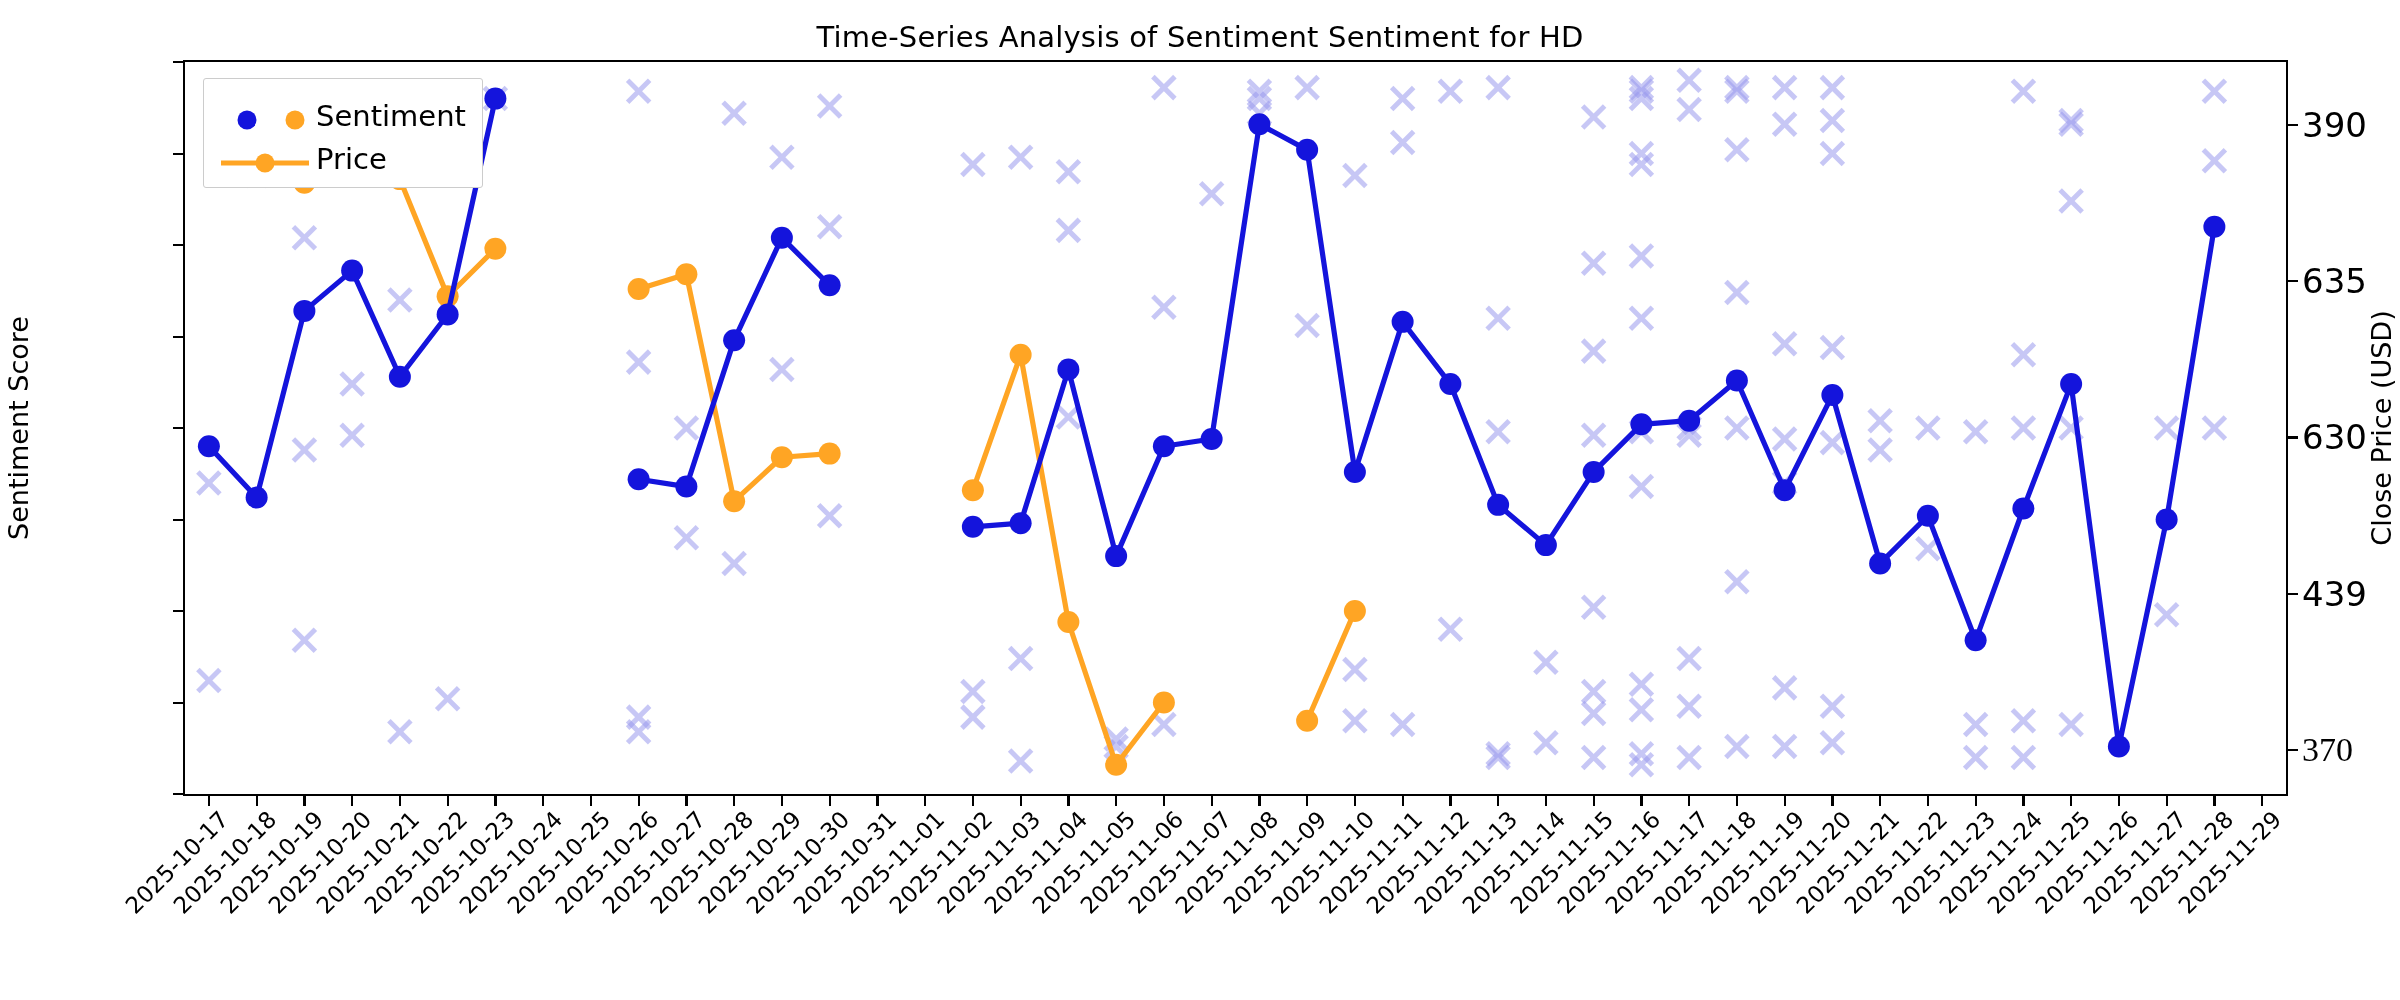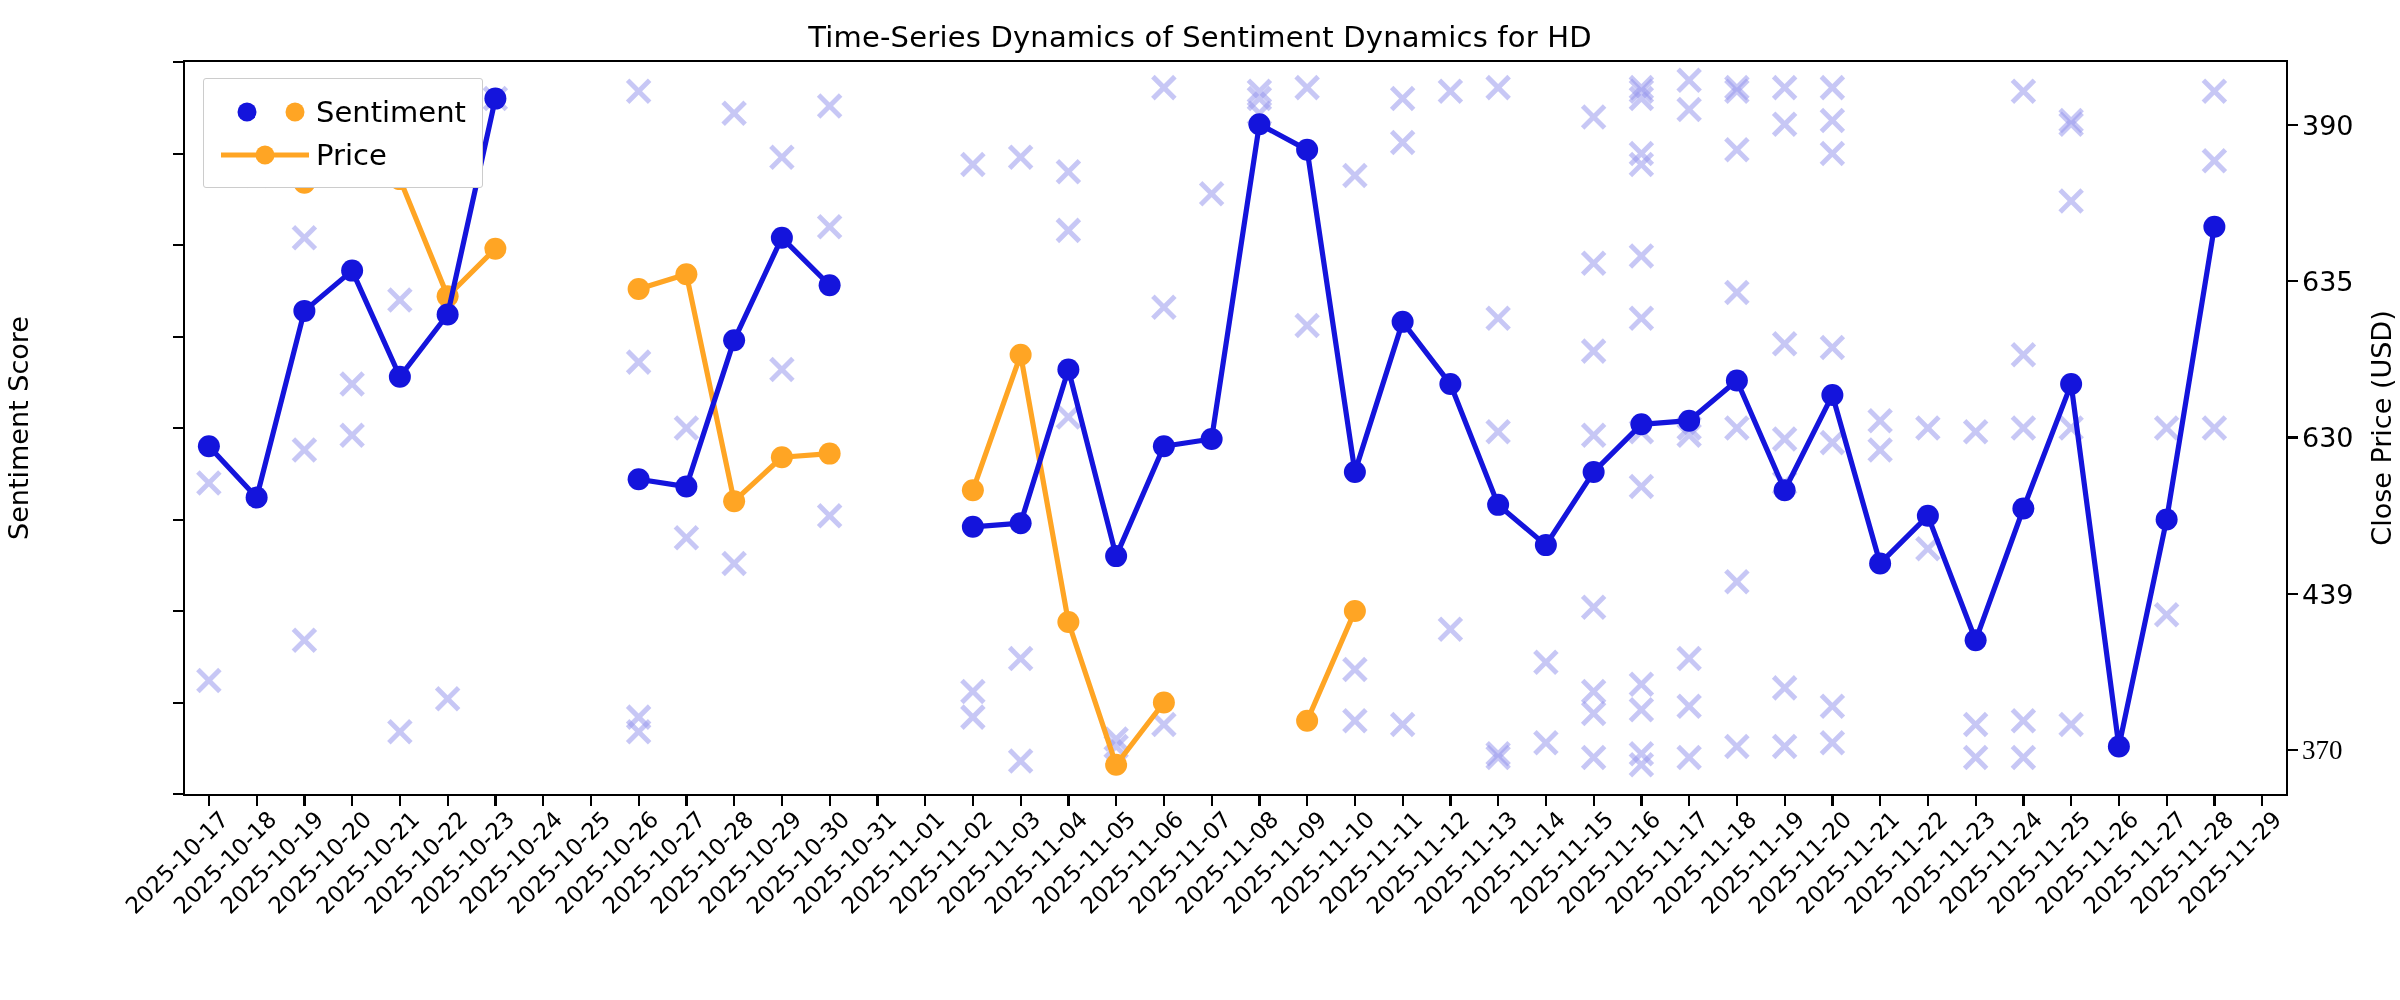--- a/index.html
+++ b/index.html
@@ -16,55 +16,55 @@
     border:2.2px solid #000;box-sizing:border-box;background:transparent;
   }
   #plot-inner{position:absolute;inset:0;overflow:hidden;}
   #plot-svg{position:absolute;left:0;top:0;}
   .ylabel-left{
     position:absolute;left:18px;top:428px;transform:translate(-50%,-50%) rotate(-90deg);
     transform-origin:center;font-size:27px;color:#000;white-space:nowrap;
   }
   .ytick-right{
     position:absolute;left:2302px;transform:translateY(-50%);
-    font-size:27px;color:#000;white-space:nowrap;
+    font-size:34px;color:#000;white-space:nowrap;
   }
   .ylabel-right{
     position:absolute;left:2381px;top:428px;transform:translate(-50%,-50%) rotate(-90deg);
     transform-origin:center;font-size:27px;color:#000;white-space:nowrap;
   }
   .tickmark{position:absolute;background:#000;}
 
   
   .xtick{
     position:absolute;top:806px;font-size:23px;color:#000;white-space:nowrap;
     transform-origin:right top;transform:rotate(-45deg);
     text-align:right;
   }
 
   
   #legend{
     position:absolute;left:203px;top:78px;
     background:#ffffff;border:1.6px solid #cccccc;border-radius:3px;
     padding:11px 16px 11px 13px;
   }
-  .legend-row{display:flex;align-items:center;height:43px;}
+  .legend-row{display:flex;align-items:flex-end;height:43px;}
   .legend-key{width:95px;position:relative;height:26px;}
   .legend-text{font-size:29px;color:#000;margin-left:4px;white-space:nowrap;}
   .lg-dot{position:absolute;top:50%;transform:translate(-50%,-50%);
           width:19px;height:19px;border-radius:50%;}
   .lg-line{position:absolute;top:50%;left:4px;width:88px;height:5px;
            transform:translateY(-50%);}
 </style>
 </head>
 <body>
 
 <div id="root">
 
-  <div id="chart-title">Time-Series Dynamics of Sentiment Dynamics for HD</div>
+  <div id="chart-title">Time-Series Analysis of Sentiment Sentiment for HD</div>
 
   <div class="ylabel-left">Sentiment Score</div>
   <div class="ylabel-right">Close Price (USD)</div>
 
   <div id="yticks-left"></div>
   <div id="yticks-right">
       <div class="ytick-right" style="top: 124.564px;">390</div>
       <div class="ytick-right" style="top: 280.974px;">635</div>
       <div class="ytick-right" style="top: 437.385px;">630</div>
       <div class="ytick-right" style="top: 593.795px;">439</div>

